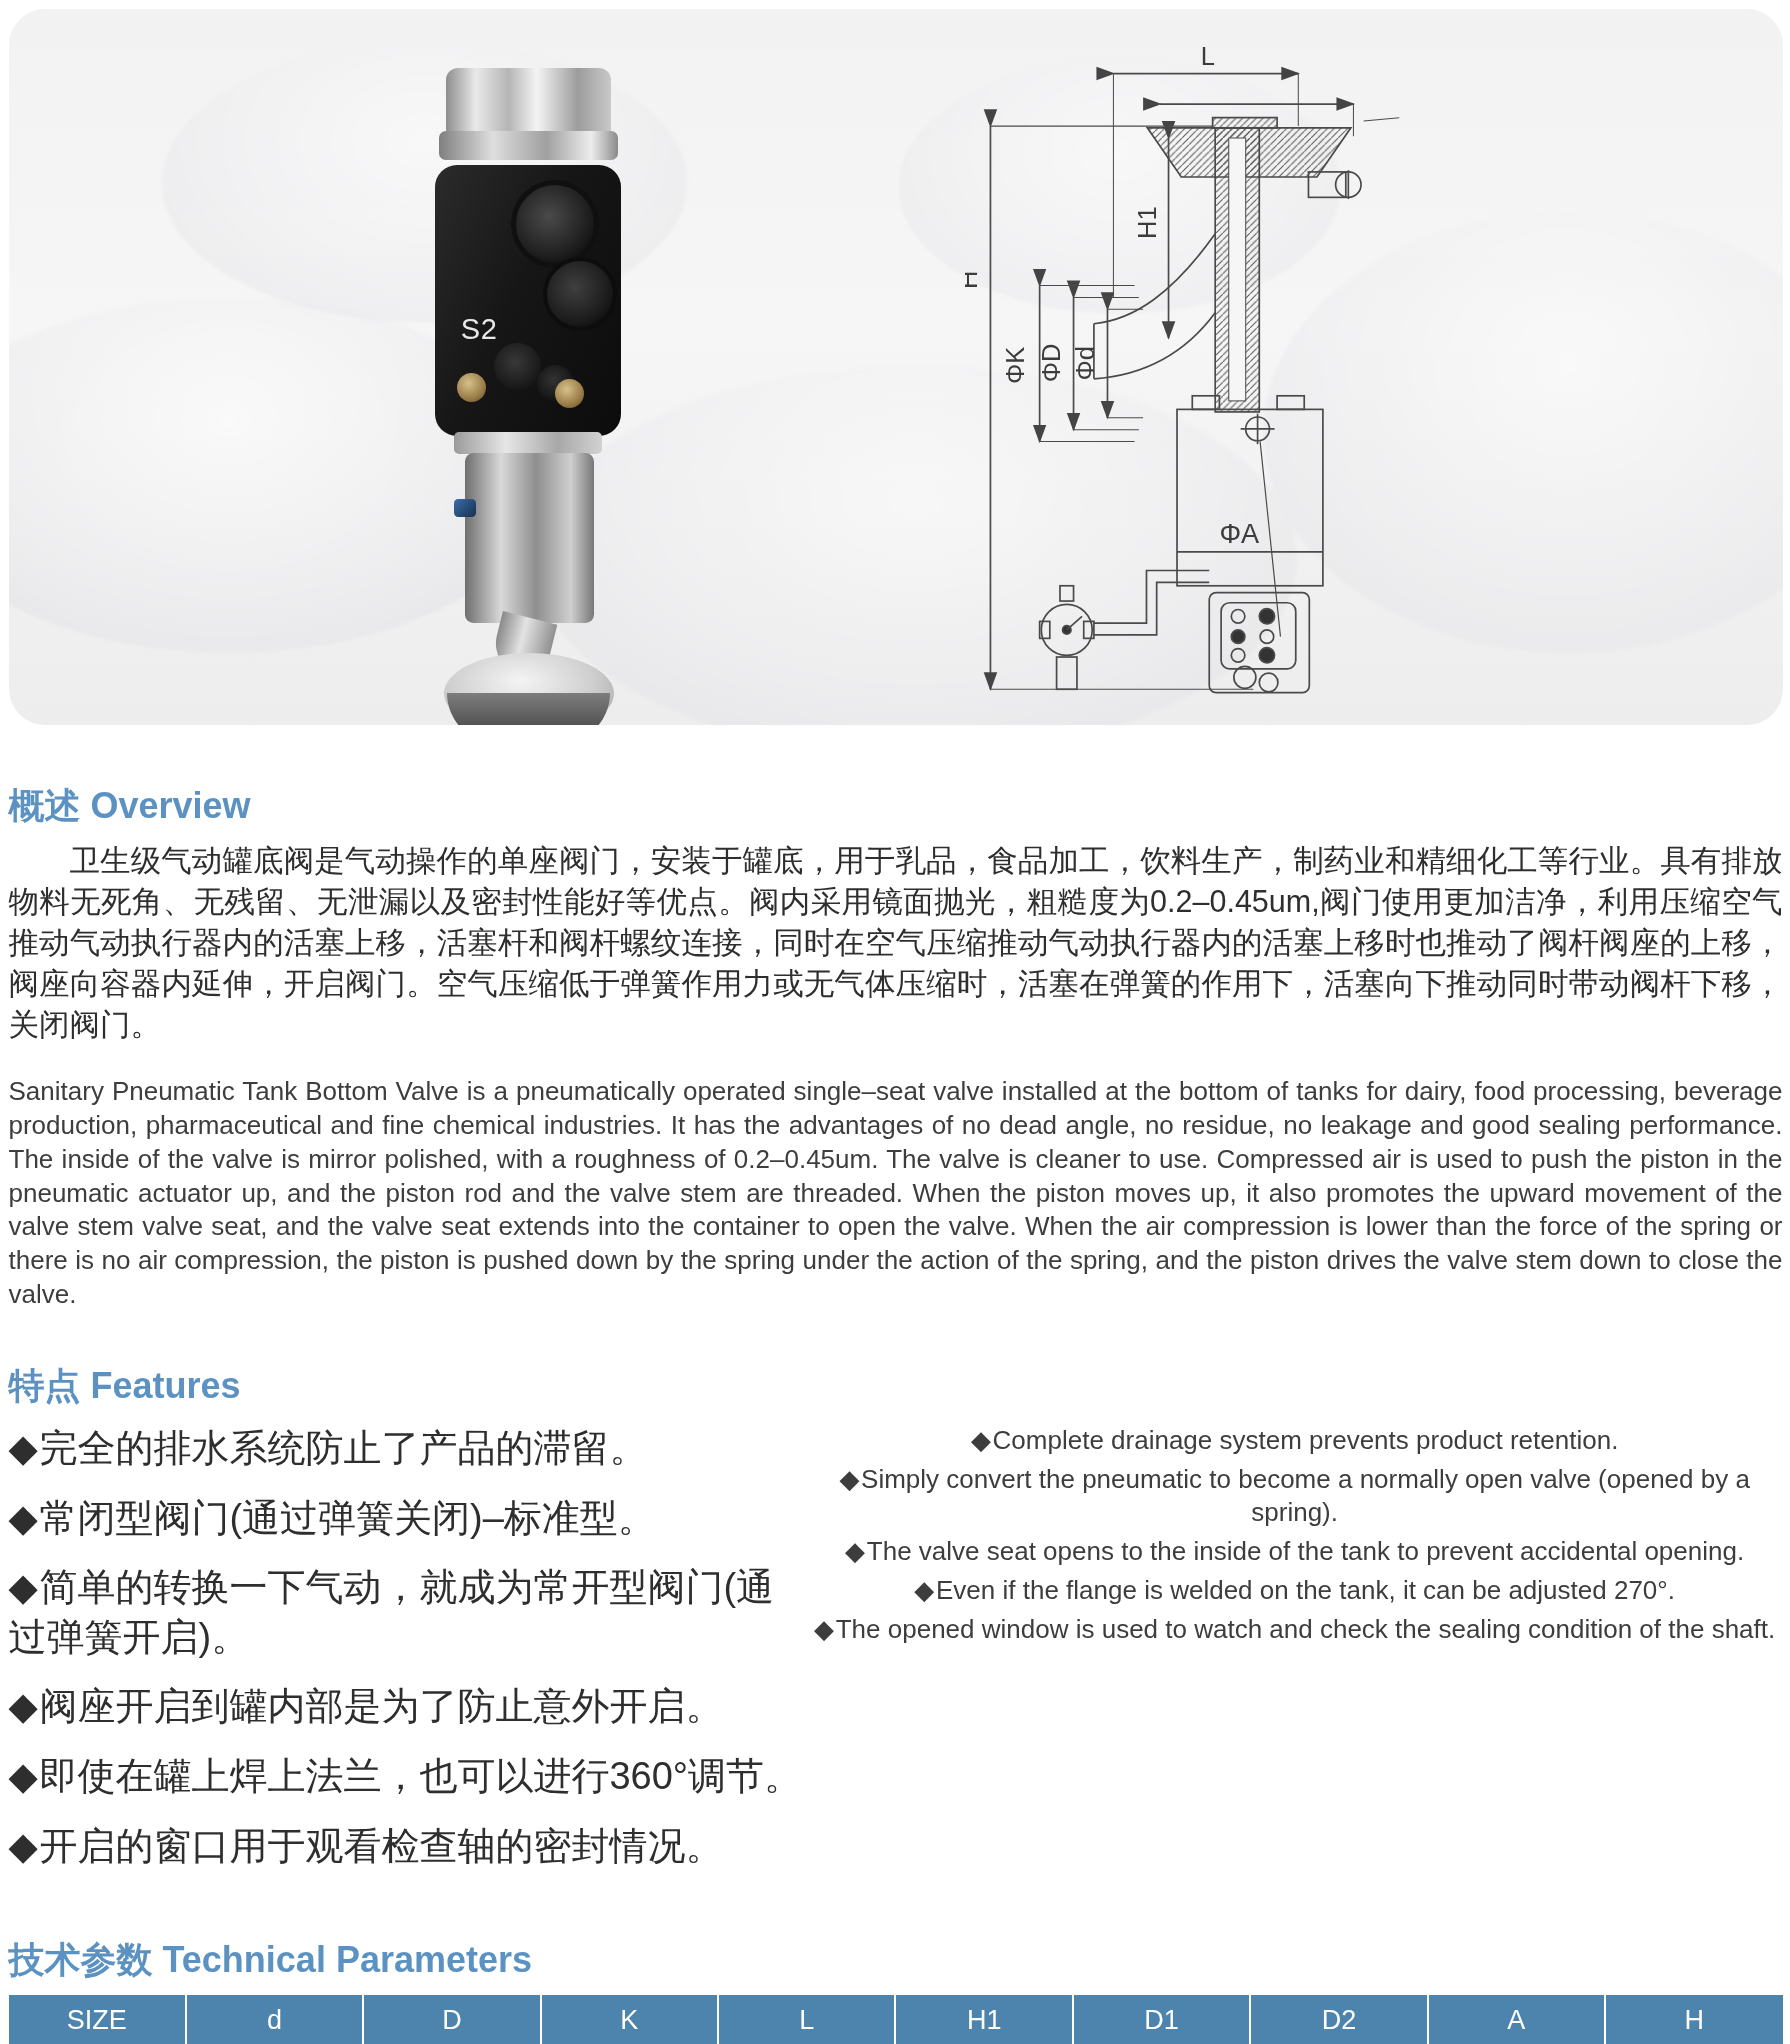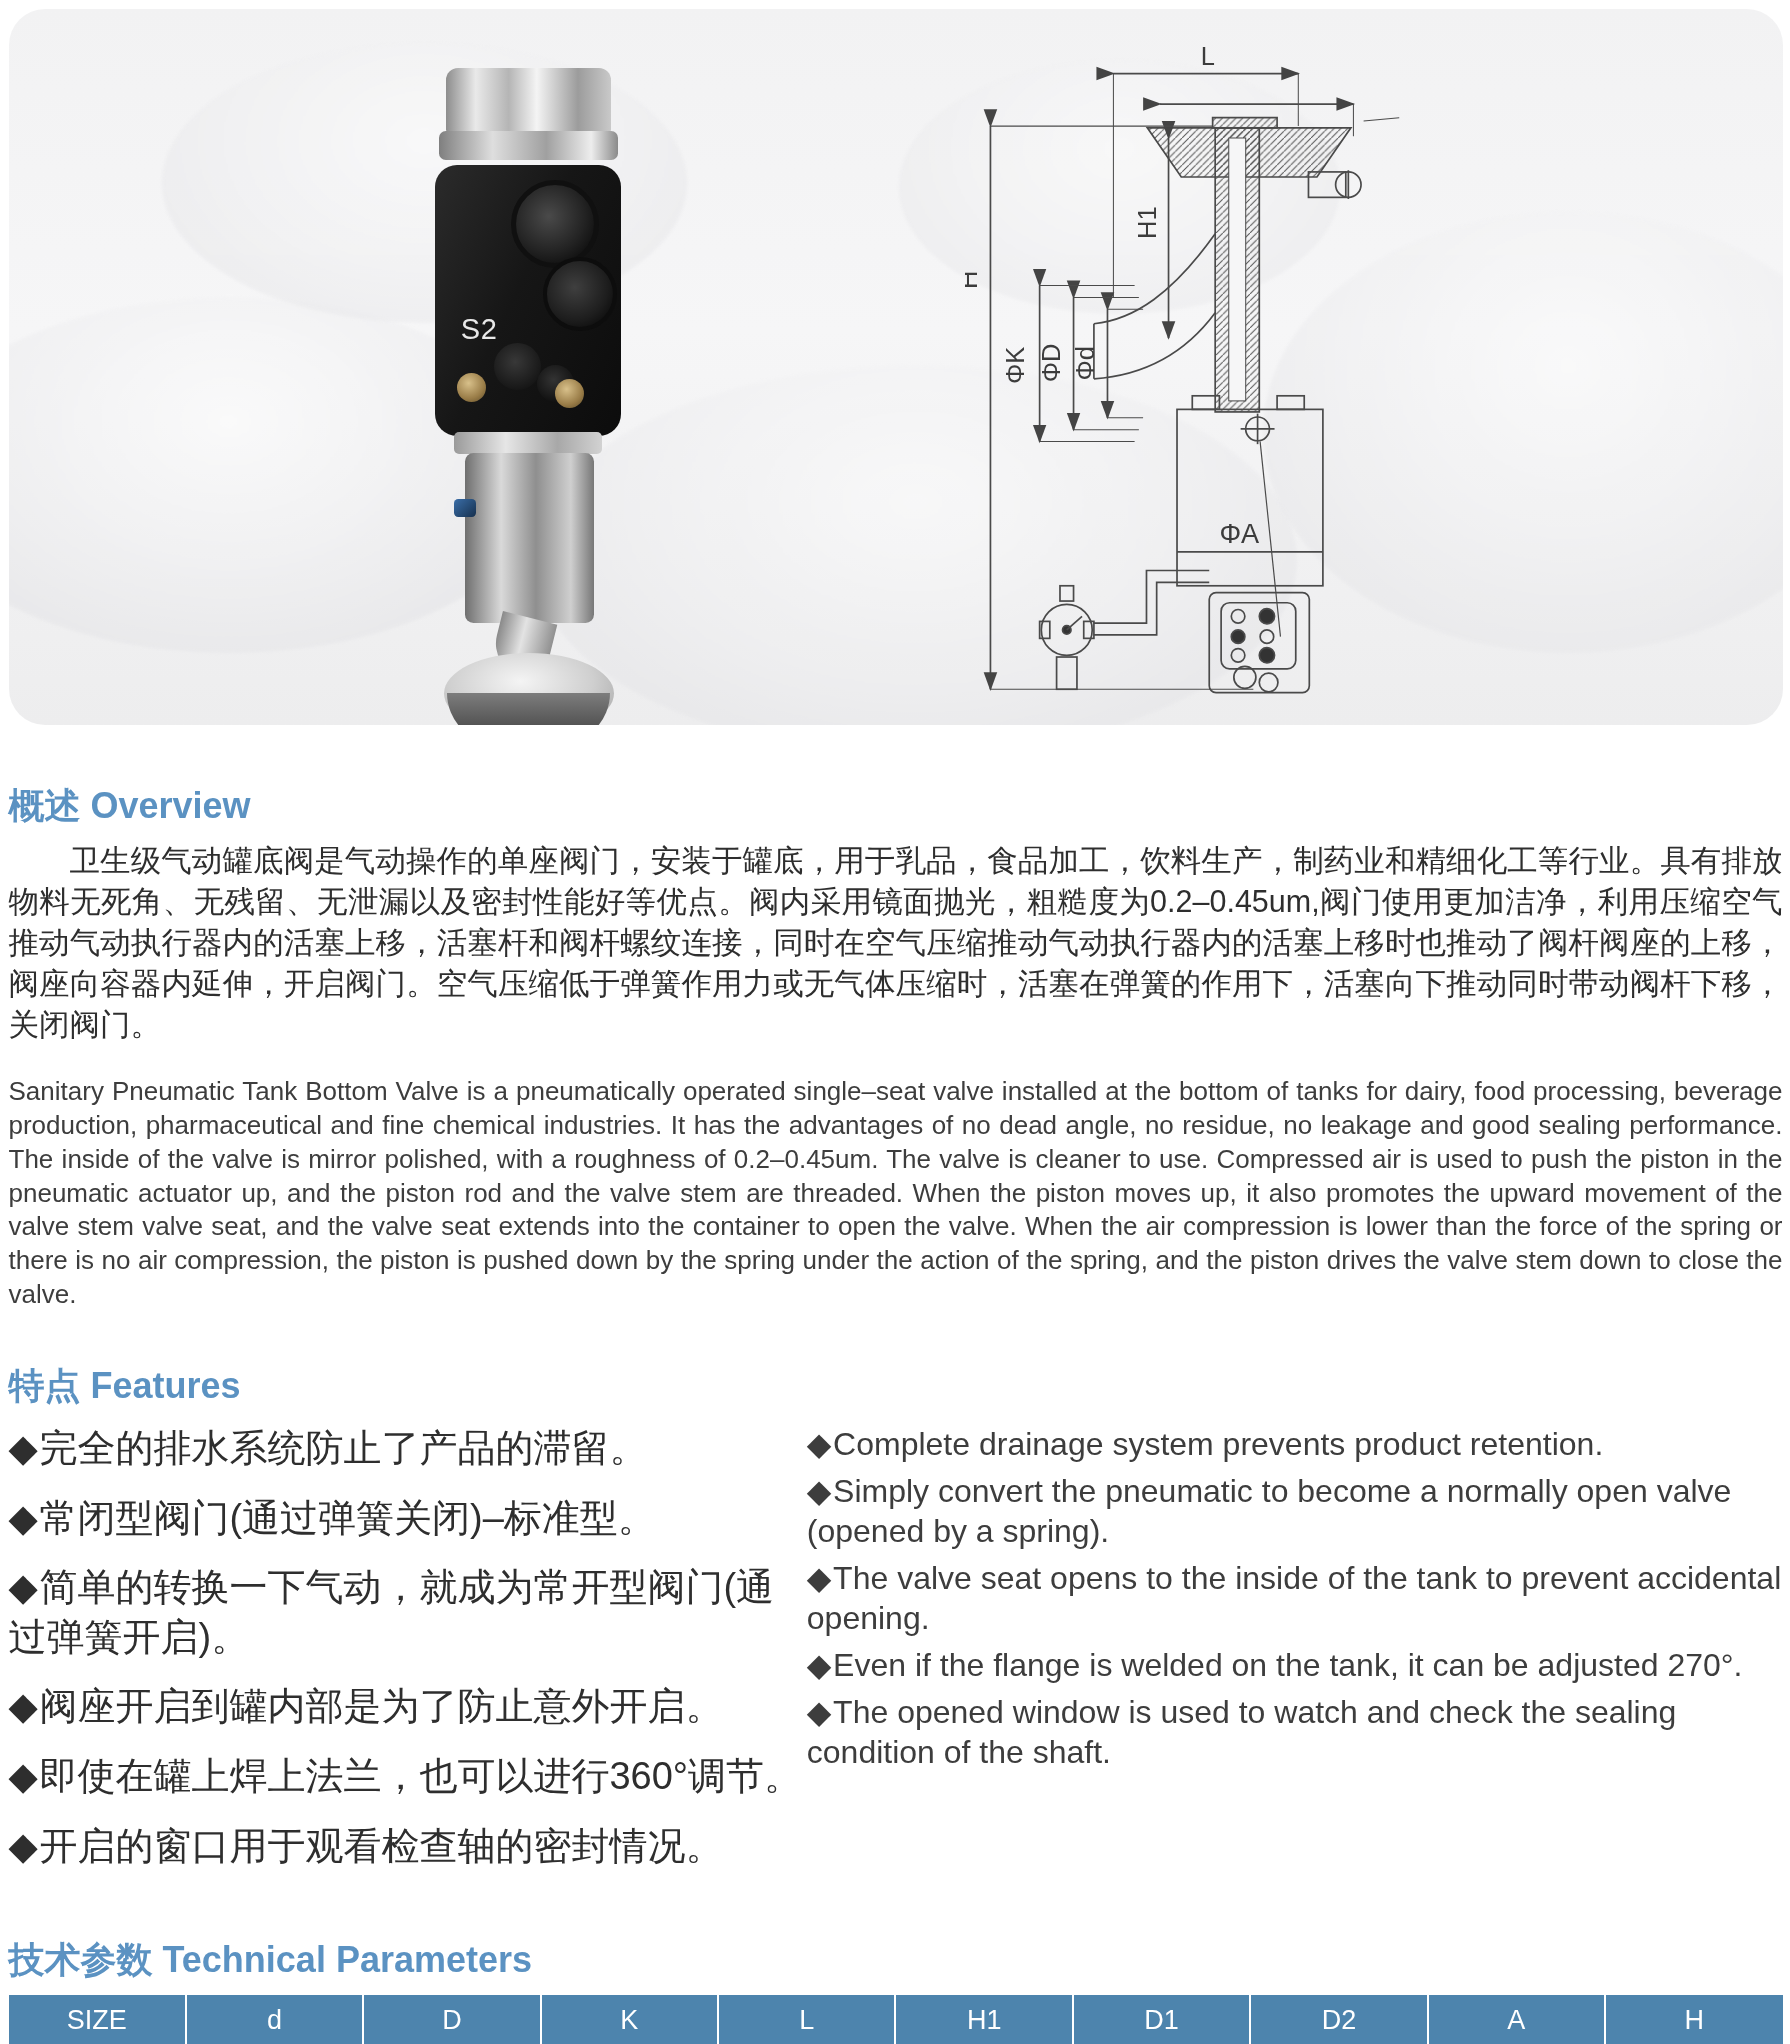--- a/index.html
+++ b/index.html
@@ -52,21 +52,21 @@
   h2{color:#5b92c2;font-size:36px;line-height:1.1;margin:0;font-weight:bold;}
   .h-overview{margin-top:61px;}
   .cn-par{font-size:30.5px;line-height:1.34;color:#2e2e2e;text-align:justify;text-indent:2em;margin-top:15.3px;}
   .en-par{font-size:26px;line-height:1.3;color:#3d3d3d;text-align:justify;margin-top:12px;}
 
   .h-features{margin-top:54px;}
   .feat-wrap{display:flex;margin-top:18.6px;}
   .feat-col-cn{width:45%;}
   .feat-col-en{width:55%;}
   .feat-col-cn .fi{font-size:38px;color:#2e2e2e;line-height:1.3;margin-bottom:20.3px;}
-  .feat-col-en .fi{font-size:32px;color:#3d3d3d;line-height:1.27;margin-bottom:6px;}
+  .feat-col-en .fi{font-size:26px;color:#3d3d3d;line-height:1.27;margin-bottom:6px;text-align:center;}
   .diamond{margin-right:1.7px;}
 
   .h-params{margin-top:49px;}
 
   
   table{width:1774px;margin:15.3px 8.5px 0 8.5px;border-collapse:collapse;table-layout:fixed;}
   th{background:#4d84ad;color:#fff;font-weight:normal;font-size:27px;height:49px;
      border-right:2.5px solid #ffffff;border-bottom:2.5px solid #ffffff;}
   th:last-child{border-right:none;}
   td{font-size:25.4px;color:#3a3a3a;text-align:center;height:48px;

